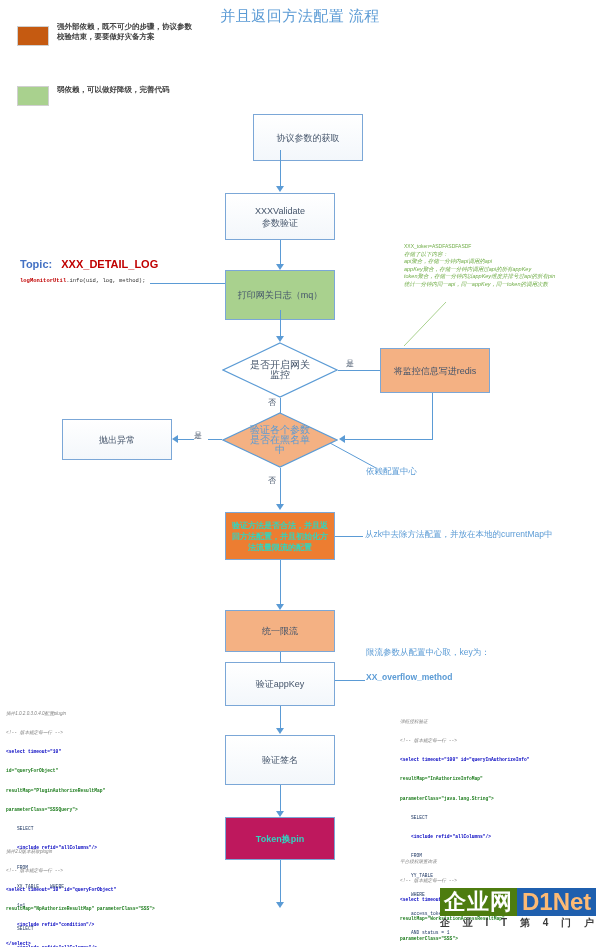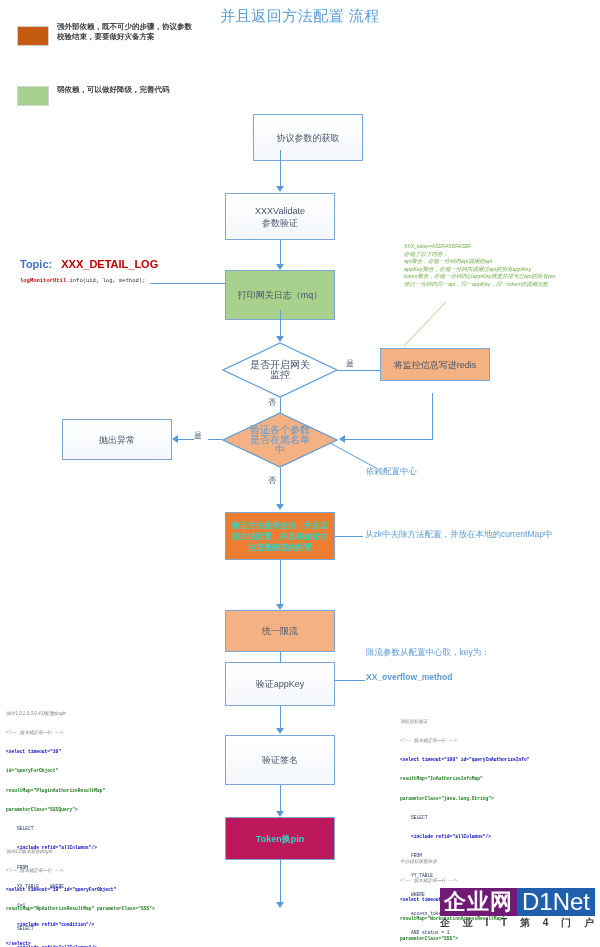--- a/index.html
+++ b/index.html
@@ -191,33 +191,33 @@
   .codeblk .at { color: #1a7a1a; font-weight: bold; }
   .codeblk .sql { color: #1f3864; }
 
   
   .wm { position: absolute; }
   .wm-box {
     display: flex;
     align-items: stretch;
   }
   .wm-qy {
-    background: #701a75;
+    background: #4d7c0f;
     color: #ffffff;
     font-size: 22px;
     font-weight: bold;
     letter-spacing: 1px;
     padding: 1px 4px;
     line-height: 26px;
   }
   .wm-d1 {
     background: #1f5fae;
-    color: #ffffff;
+    color: #fdba74;
     font-size: 24px;
-    font-weight: normal;
+    font-weight: bold;
     letter-spacing: 0px;
     padding: 1px 5px;
     line-height: 26px;
   }
   .wm-sub {
     position: absolute;
     left: 0; top: 28px;
     color: #3a3a3a;
     font-size: 10px;
     letter-spacing: 5px;
@@ -274,21 +274,21 @@
   </div>
 
   <div class="ln-h" style="left:338px; top:370px; width:44px;"></div>
   <div class="arrow-r" style="left:380px; top:366px;"></div>
   <div class="edge-label" style="left:346px; top:358px;">是</div>
 
   <div class="ln-v" style="left:280px; top:398px; height:24px;"></div>
   <div class="arrow-d" style="left:276px; top:420px;"></div>
   <div class="edge-label" style="left:268px; top:397px;">否</div>
 
-  <div class="abs node orange-light" style="left:380px; top:348px; width:110px; height:33px;">将监控信息写进redis</div>
+  <div class="abs node orange-light" style="left:380px; top:348px; width:110px; height:45px;">将监控信息写进redis</div>
 
   <div class="ln-v" style="left:432px; top:393px; height:46px;"></div>
   <div class="ln-h" style="left:345px; top:439px; width:88px;"></div>
   <div class="arrow-l" style="left:339px; top:435px;"></div>
 
   <div class="diamond-wrap" style="left:222px; top:412px; width:116px; height:56px;">
     <svg class="diamond-shape" viewBox="0 0 116 56" preserveAspectRatio="none">
       <polygon points="58,1 115,28 58,55 1,28" fill="#f4b183" stroke="#5b9bd5" stroke-width="1.2"></polygon>
     </svg>
     <div class="diamond-label onorange" style="white-space:pre-line;">验证各个参数

